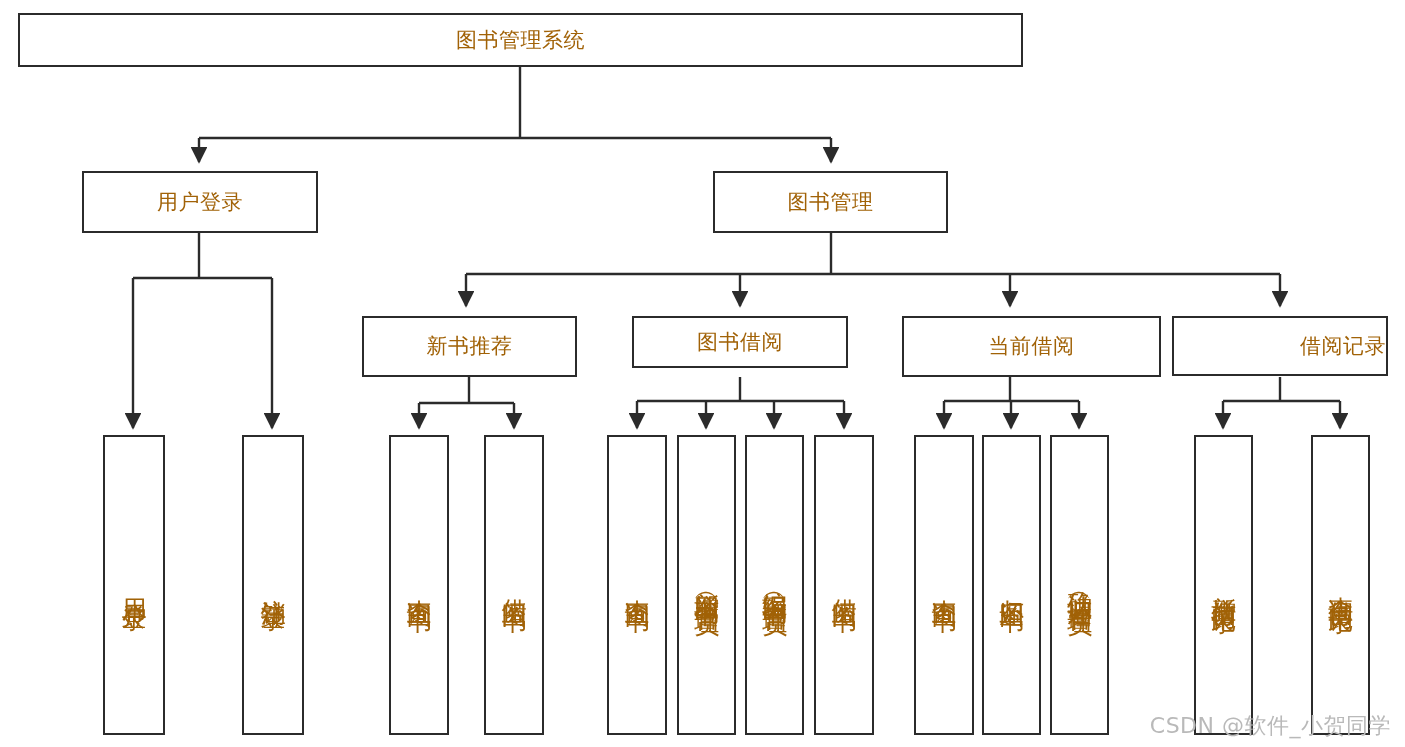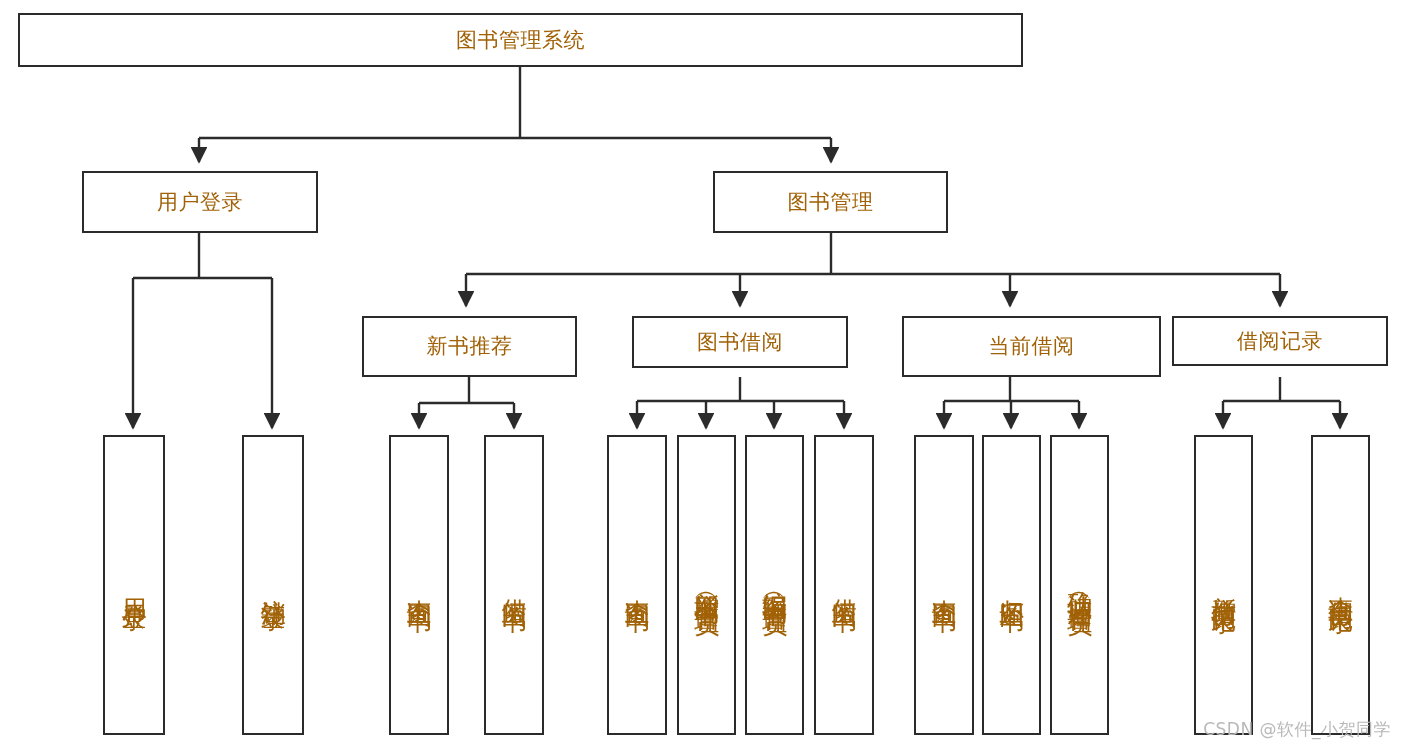--- a/index.html
+++ b/index.html
@@ -50,21 +50,21 @@
     white-space:normal;
     max-height:285px;
   }
   .leaf.tall .label{
     max-height:100%;
   }
   .watermark{
     position:absolute;
     right:14px;
     bottom:6px;
-    font-size:17px;
+    font-size:22px;
     color:#b9b9b9;
     letter-spacing:0.5px;
     white-space:nowrap;
     user-select:none;
     text-align:center;
   }
 </style>
 </head>
 <body>
 
@@ -133,21 +133,21 @@
 
   <div class="node" style="left:362px; top:316px; width:215px; height:61px;">
     <span class="label">新书推荐</span>
   </div>
   <div class="node" style="left:632px; top:316px; width:216px; height:52px;">
     <span class="label">图书借阅</span>
   </div>
   <div class="node" style="left:902px; top:316px; width:259px; height:61px;">
     <span class="label">当前借阅</span>
   </div>
-  <div class="node" style="left:1172px; top:316px; width:216px; height:50px;">
+  <div class="node" style="left:1172px; top:316px; width:216px; height:60px;justify-content:flex-end;">
     <span class="label">借阅记录</span>
   </div>
 
   <div class="node leaf" style="left:103px; top:435px; width:62px; height:300px;">
     <span class="label">用户登录</span>
   </div>
   <div class="node leaf" style="left:242px; top:435px; width:62px; height:300px;">
     <span class="label">注销登录</span>
   </div>
 

